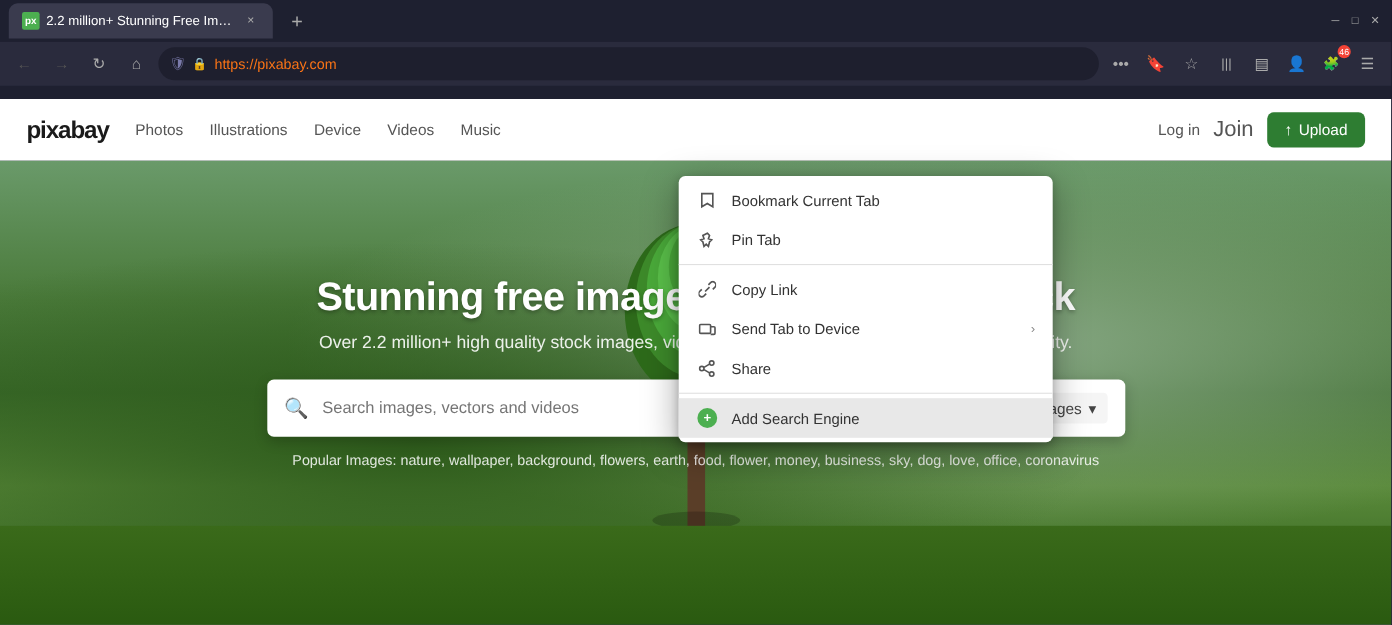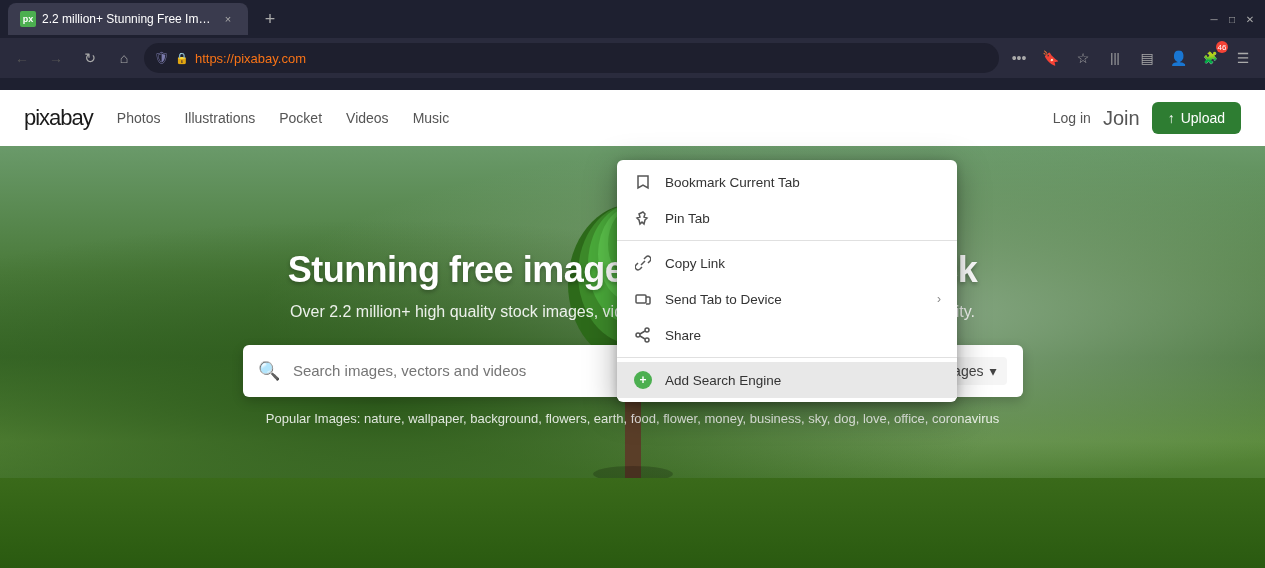--- a/index.html
+++ b/index.html
@@ -196,21 +196,21 @@
       display: flex;
       align-items: center;
       padding: 0 24px;
       gap: 24px;
       position: relative;
       z-index: 10;
     }
 
     .site-logo {
       font-size: 22px;
-      font-weight: normal;
+      font-weight: bold;
       color: #1a1a1a;
       letter-spacing: -1px;
     }
 
     .nav-links {
       display: flex;
       gap: 24px;
       align-items: center;
     }
 
@@ -487,21 +487,21 @@
   </div>
 </div>
 
 <div class="website">
 
   <div class="site-nav">
     <div class="site-logo">pixabay</div>
     <nav class="nav-links">
       <span class="nav-link">Photos</span>
       <span class="nav-link">Illustrations</span>
-      <span class="nav-link">Pocket</span>
+      <span class="nav-link">Device</span>
       <span class="nav-link">Videos</span>
       <span class="nav-link">Music</span>
     </nav>
     <div class="nav-spacer"></div>
     <div class="nav-right">
       <span class="btn-login">Log in</span>
       <span class="btn-join">Join</span>
       <div class="btn-upload">
         <span>↑</span>
         <span>Upload</span>

